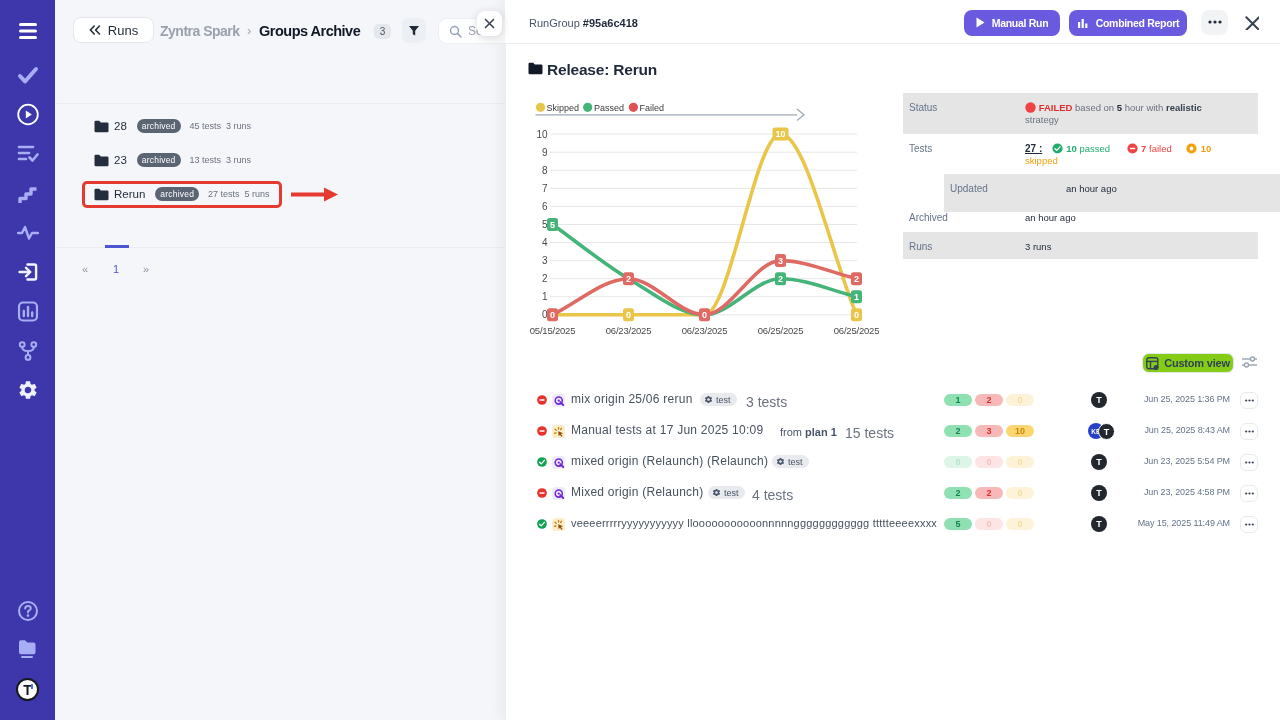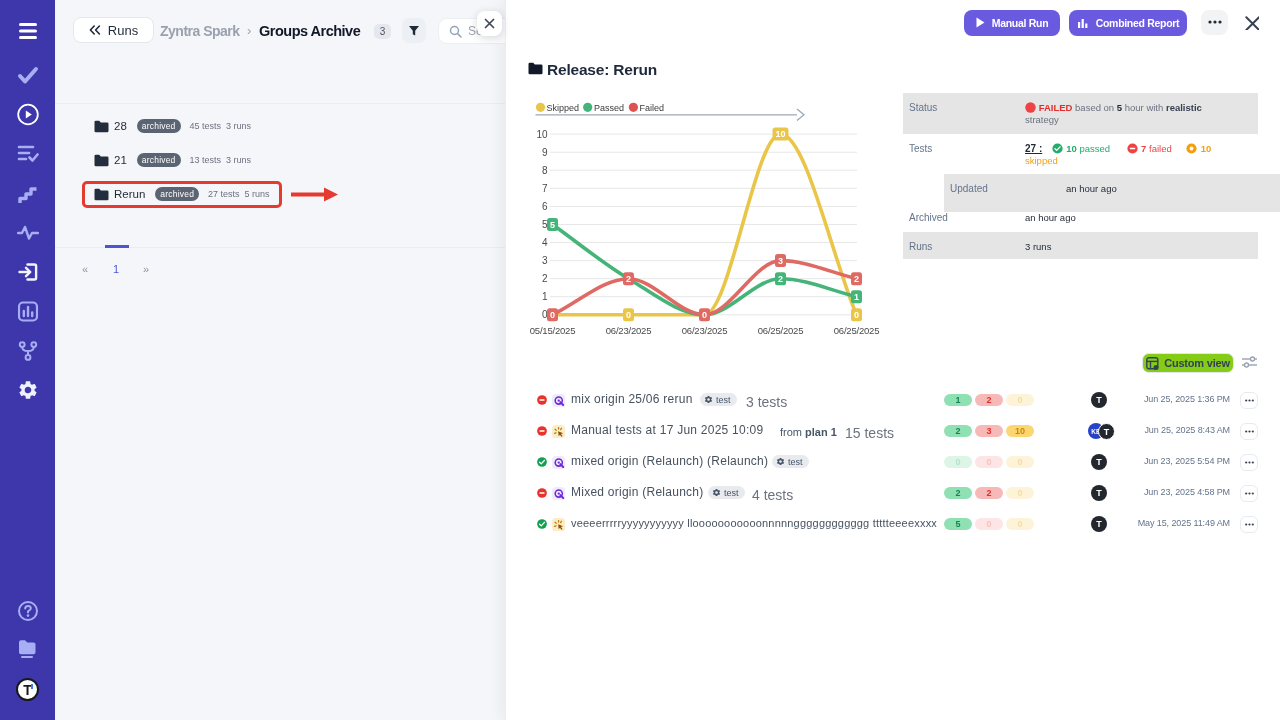--- a/index.html
+++ b/index.html
@@ -152,21 +152,21 @@
         <path d="M0.5 2 Q0.5 0.7 1.8 0.7 L5.2 0.7 L6.8 2.5 L13.2 2.5 Q14.5 2.5 14.5 3.8 L14.5 11 Q14.5 12.3 13.2 12.3 L1.8 12.3 Q0.5 12.3 0.5 11 Z" fill="#242d3d"></path>
       </svg>
     <span class="gname">28</span>
     <span class="badge-arch">archived</span>
     <span class="gmeta">45 tests&nbsp; 3 runs</span>
   </div>
   <div class="grow" style="top:152px">
     <svg width="15" height="13" viewBox="0 0 15 13">
         <path d="M0.5 2 Q0.5 0.7 1.8 0.7 L5.2 0.7 L6.8 2.5 L13.2 2.5 Q14.5 2.5 14.5 3.8 L14.5 11 Q14.5 12.3 13.2 12.3 L1.8 12.3 Q0.5 12.3 0.5 11 Z" fill="#242d3d"></path>
       </svg>
-    <span class="gname">21</span>
+    <span class="gname">23</span>
     <span class="badge-arch">archived</span>
     <span class="gmeta">13 tests&nbsp; 3 runs</span>
   </div>
   <div class="grow" style="top:186px">
     <svg width="15" height="13" viewBox="0 0 15 13">
         <path d="M0.5 2 Q0.5 0.7 1.8 0.7 L5.2 0.7 L6.8 2.5 L13.2 2.5 Q14.5 2.5 14.5 3.8 L14.5 11 Q14.5 12.3 13.2 12.3 L1.8 12.3 Q0.5 12.3 0.5 11 Z" fill="#242d3d"></path>
       </svg>
     <span class="gname">Rerun</span>
     <span class="badge-arch">archived</span>
     <span class="gmeta">27 tests&nbsp; 5 runs</span>
@@ -177,20 +177,23 @@
     <path d="M35 4.5 L49 11.5 L35 18.5 Z" fill="#e53a30"></path>
   </svg>
 
   <div class="divider" style="top:247px"></div>
   <div class="pgline"></div>
   <div class="pg" style="left:82px">«</div>
   <div class="pg" style="left:113px; color:#4d55d1;">1</div>
   <div class="pg" style="left:143px">»</div>
 
   <div id="drawer"></div>
+  <div id="dhead" style="left:505px;">
+    <div class="dtitle">RunGroup <b>#95a6c418</b></div>
+  </div>
   <div class="btn-purple" style="left:964px; width:96px;"><svg width="9" height="11" viewBox="0 0 9 11">
         <path d="M0.5 0.5 L8.5 5.5 L0.5 10.5 Z" fill="#fff"></path>
       </svg>Manual Run</div>
   <div class="btn-purple" style="left:1069px; width:118px;"><svg width="12" height="12" viewBox="0 0 12 12">
         <rect x="1" y="5" width="2.2" height="6" fill="#fff"></rect>
         <rect x="4.6" y="2" width="2.2" height="9" fill="#fff"></rect>
         <rect x="8.2" y="6.5" width="2.2" height="4.5" fill="#fff"></rect>
       </svg>Combined Report</div>
   <div class="btn-dots">
       <svg width="14" height="4" viewBox="0 0 14 4">

